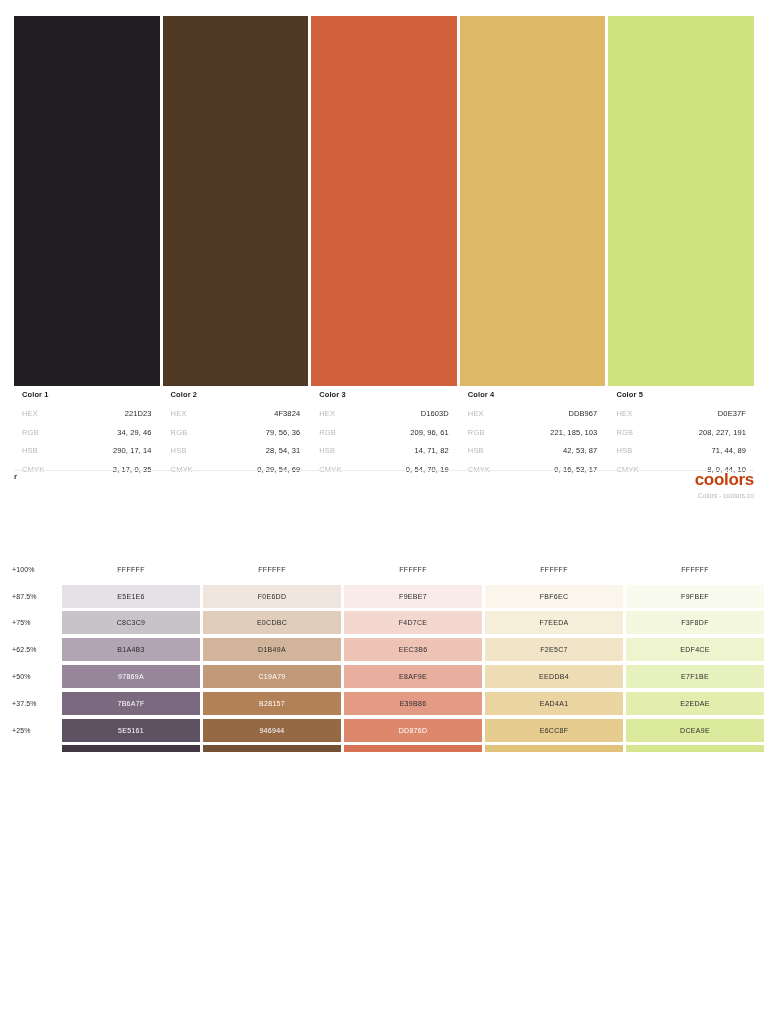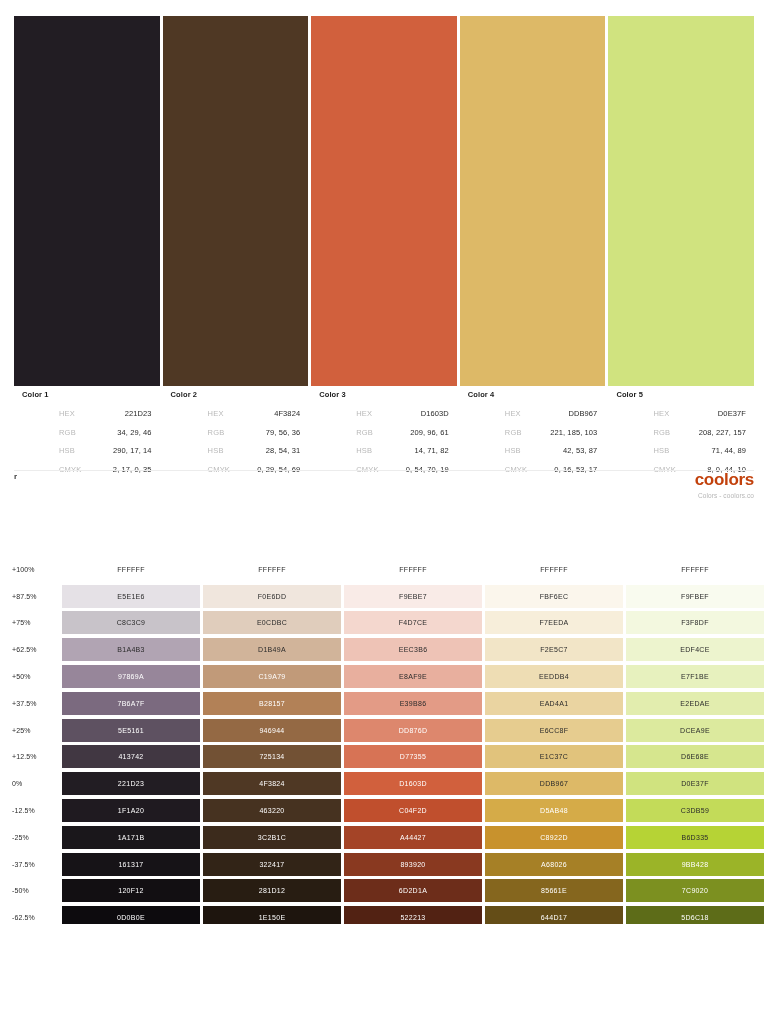--- a/index.html
+++ b/index.html
@@ -5,21 +5,21 @@
   * { box-sizing: border-box; }
   html, body {
     margin: 0; padding: 0;
     width: 768px; height: 1024px;
     background: #ffffff;
     font-family: "Liberation Sans", sans-serif;
     -webkit-font-smoothing: antialiased;
   }
   #page {
     position: relative;
-    width: 768px; height: 924px;
+    width: 768px; height: 752px;
     background: #ffffff;
     overflow: hidden;
   }
 
   
   .swatch-strip {
     position: absolute;
     left: 14px; top: 16px;
     width: 740px; height: 370px;
     display: flex;
@@ -49,21 +49,21 @@
     letter-spacing: .1px;
     margin-bottom: 10px;
   }
   .info-line {
     display: flex;
     justify-content: space-between;
     align-items: baseline;
     font-size: 7.5px;
     margin-bottom: 9.5px;
   }
-  .info-key { color: #b9b9b9; letter-spacing: .2px; margin-left: 37px; }
+  .info-key { color: #b9b9b9; letter-spacing: .2px; }
   .info-val { color: #2a2a2a; letter-spacing: .1px; }
 
   
   .divider {
     position: absolute;
     left: 14px; top: 470px;
     width: 740px; height: 1px;
     background: #ececec;
   }
   .stray-char {
@@ -221,21 +221,21 @@
         </div>
       </div>
       <div class="info-col">
         <div class="info-title">Color 5</div>
         <div class="info-line">
           <span class="info-key">HEX</span>
           <span class="info-val">D0E37F</span>
         </div>
         <div class="info-line">
           <span class="info-key">RGB</span>
-          <span class="info-val">208, 227, 157</span>
+          <span class="info-val">208, 227, 191</span>
         </div>
         <div class="info-line">
           <span class="info-key">HSB</span>
           <span class="info-val">71, 44, 89</span>
         </div>
         <div class="info-line">
           <span class="info-key">CMYK</span>
           <span class="info-val">8, 0, 44, 10</span>
         </div>
       </div>

